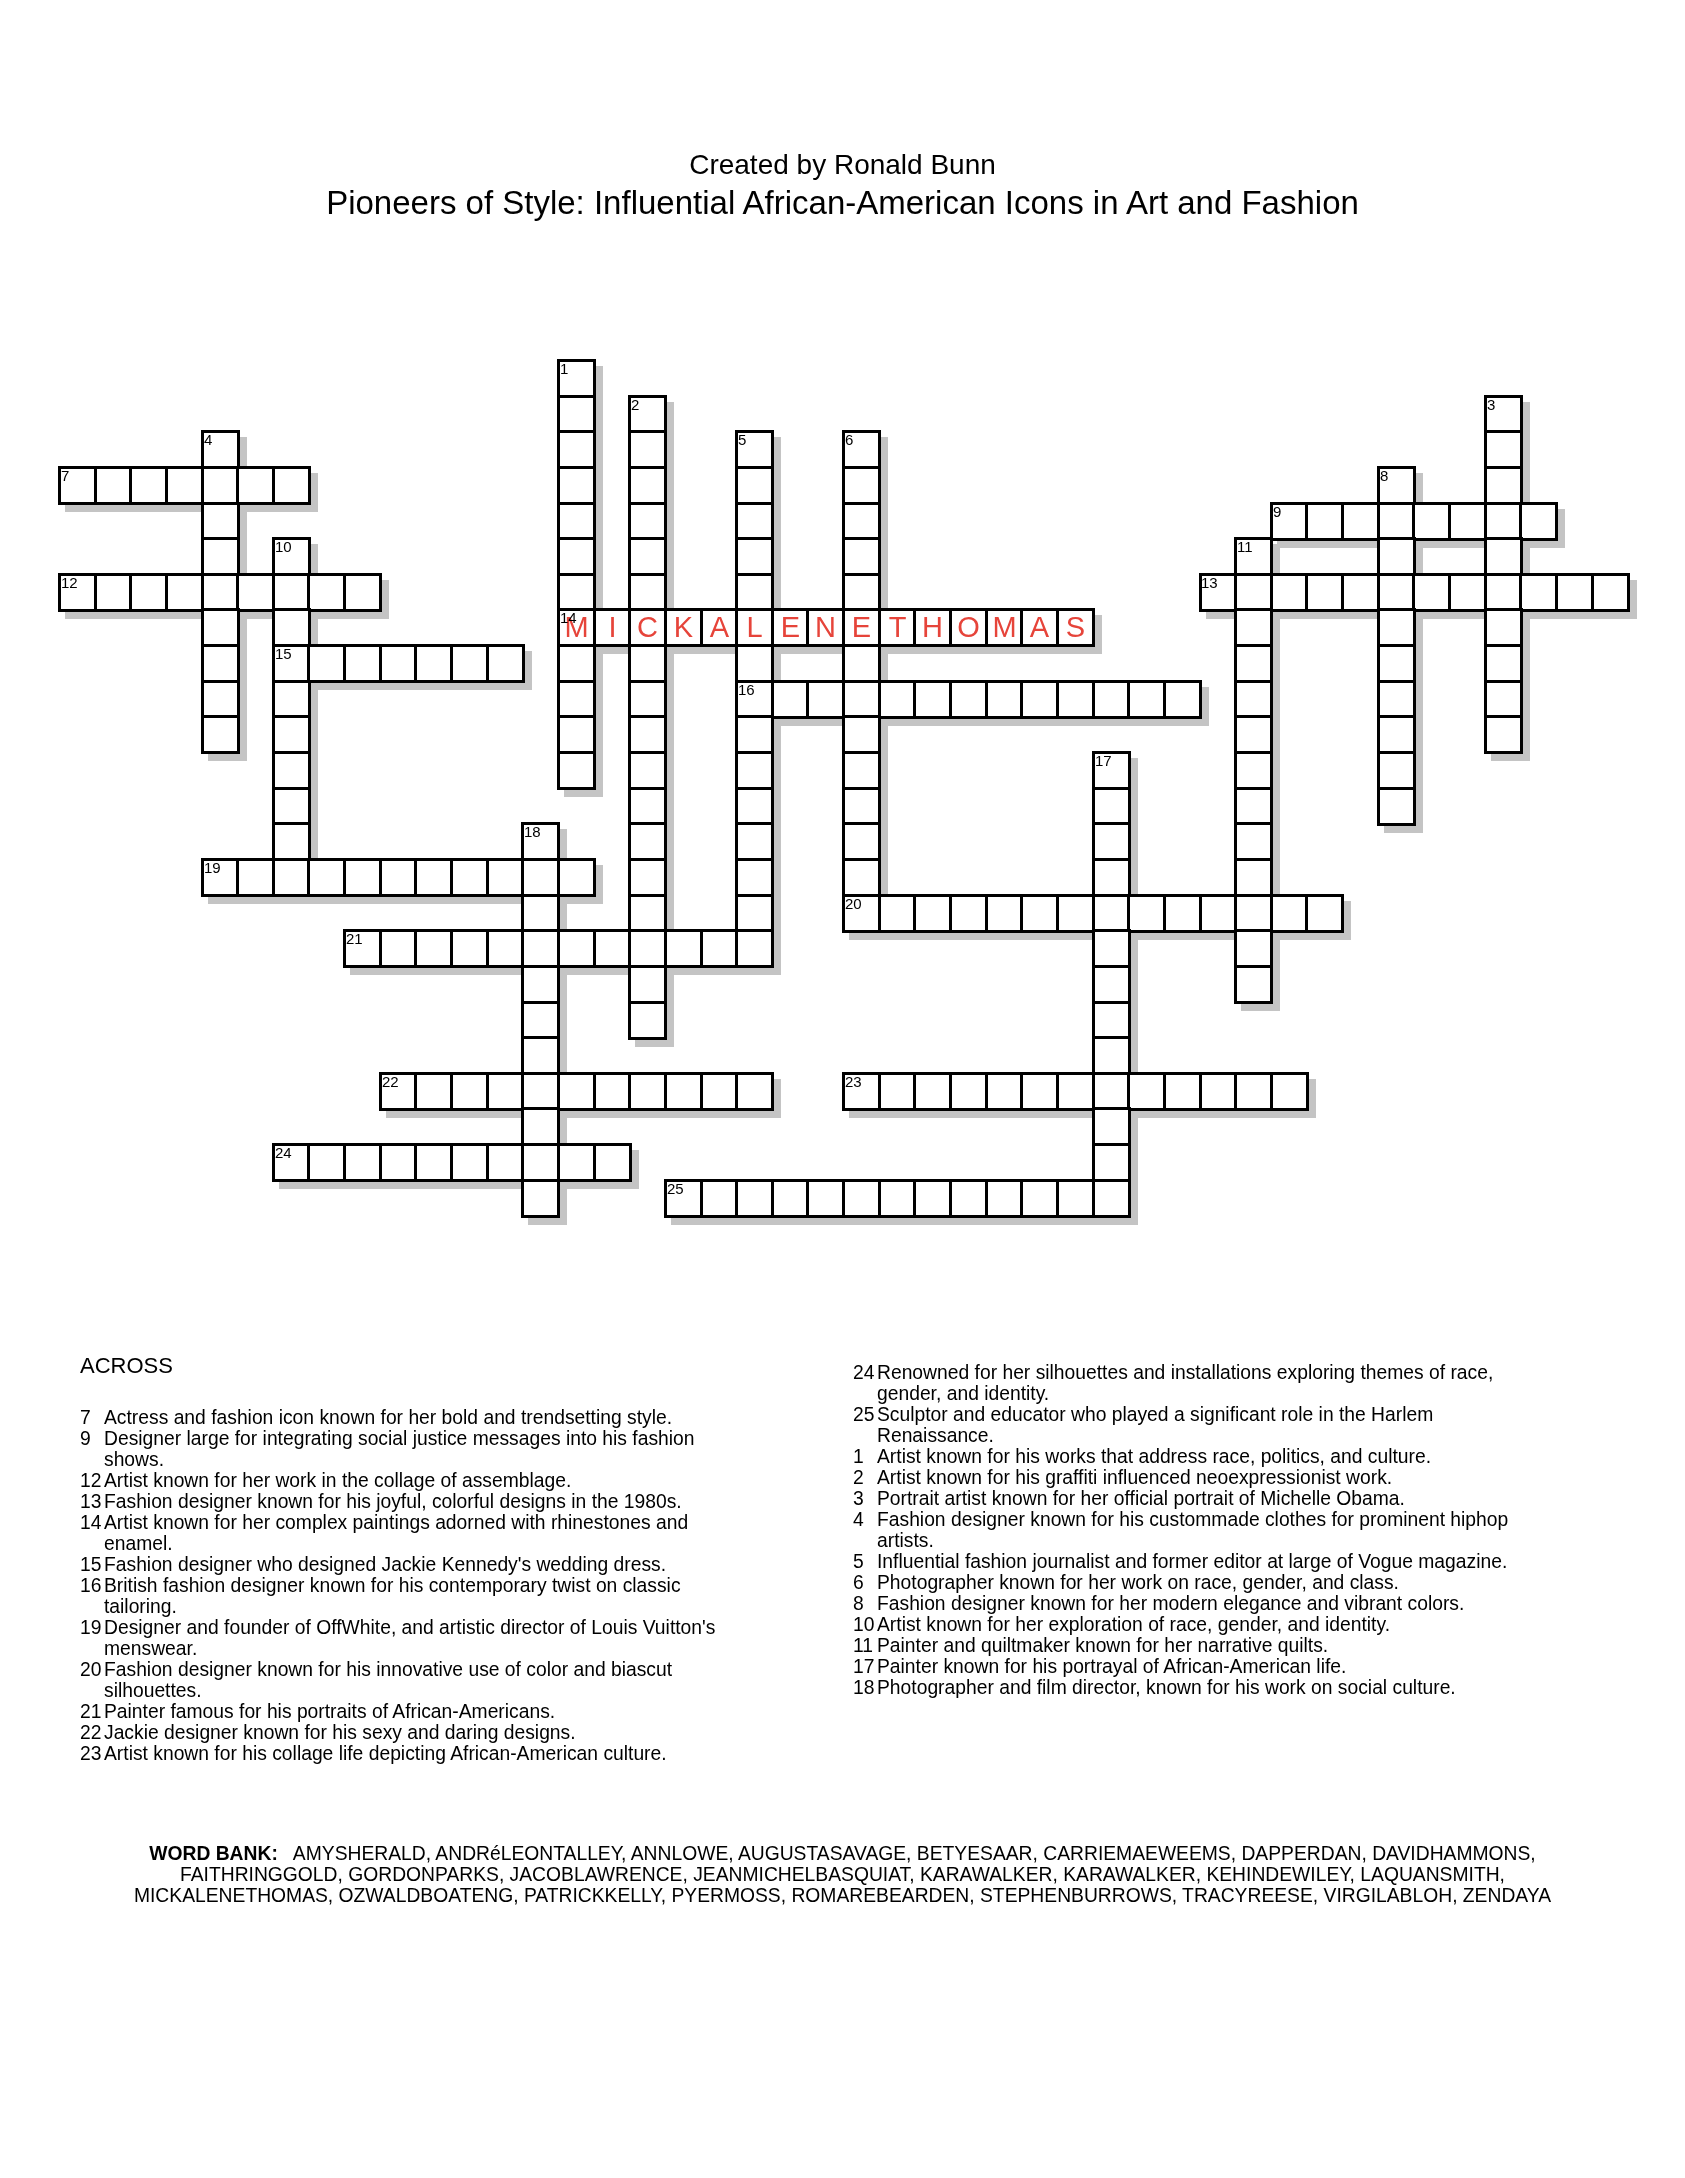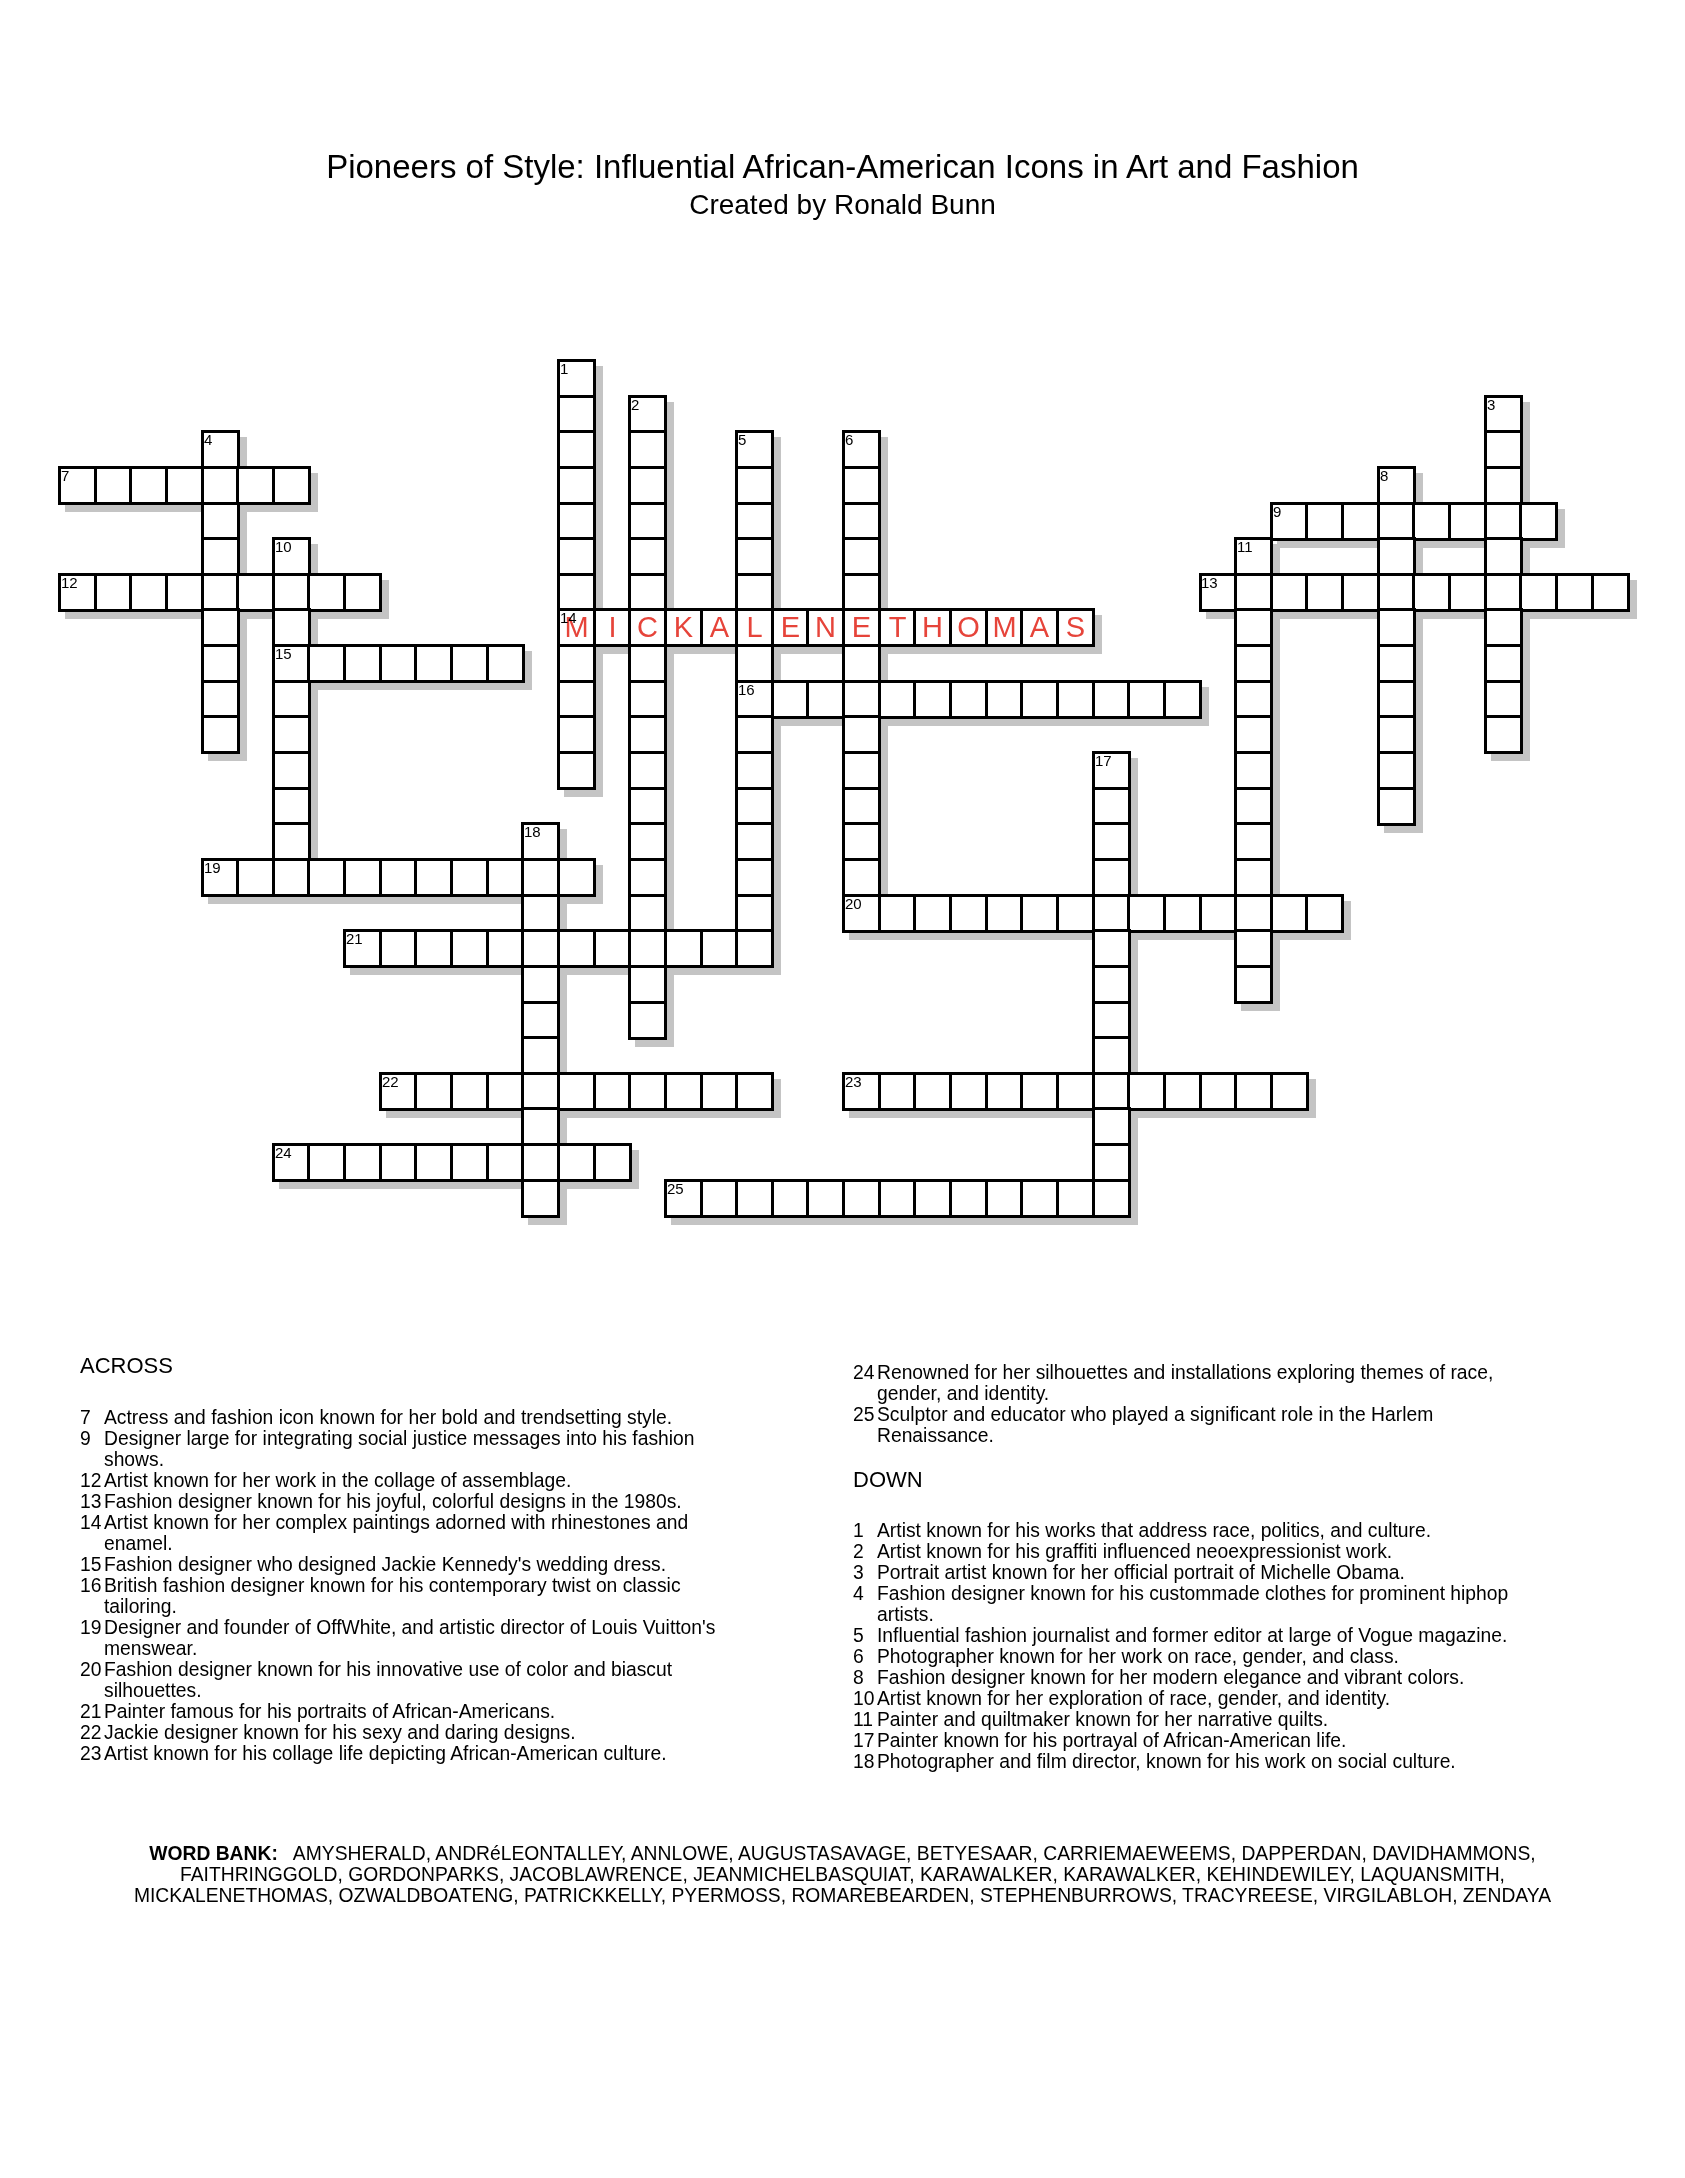--- a/index.html
+++ b/index.html
@@ -41,22 +41,22 @@
   #wordbank{
     position:absolute;left:115px;top:1843px;width:1455px;
     text-align:center;font-size:19.3px;line-height:21px;
   }
   #wordbank .wb-label{font-weight:bold;}
 </style>
 </head>
 <body>
 
 <div id="header">
+  <div id="page-subtitle">Created by Ronald Bunn</div>
   <div id="page-title">Pioneers of Style: Influential African-American Icons in Art and Fashion</div>
-  <div id="page-subtitle">Created by Ronald Bunn</div>
 </div>
 
 <div id="grid" style="left: 58px; top: 359px;">
     <div class="cell" style="left: 499px; top: 0px;"></div>
     <div class="cell" style="left: 499px; top: 36px;"></div>
     <div class="cell" style="left: 570px; top: 36px;"></div>
     <div class="cell" style="left: 1426px; top: 36px;"></div>
     <div class="cell" style="left: 143px; top: 71px;"></div>
     <div class="cell" style="left: 499px; top: 71px;"></div>
     <div class="cell" style="left: 570px; top: 71px;"></div>
@@ -416,21 +416,20 @@
   <div id="across-list-cont">
       <div class="clue">
         <span class="num">24</span>
         <span class="txt">Renowned for her silhouettes and installations exploring themes of race, gender, and identity.</span>
       </div>
       <div class="clue">
         <span class="num">25</span>
         <span class="txt">Sculptor and educator who played a significant role in the Harlem Renaissance.</span>
       </div>
     </div>
-  <div class="section-head" id="down-heading">DOWN</div>
   <div id="down-list">
       <div class="clue">
         <span class="num">1</span>
         <span class="txt">Artist known for his works that address race, politics, and culture.</span>
       </div>
       <div class="clue">
         <span class="num">2</span>
         <span class="txt">Artist known for his graffiti influenced neoexpressionist work.</span>
       </div>
       <div class="clue">

